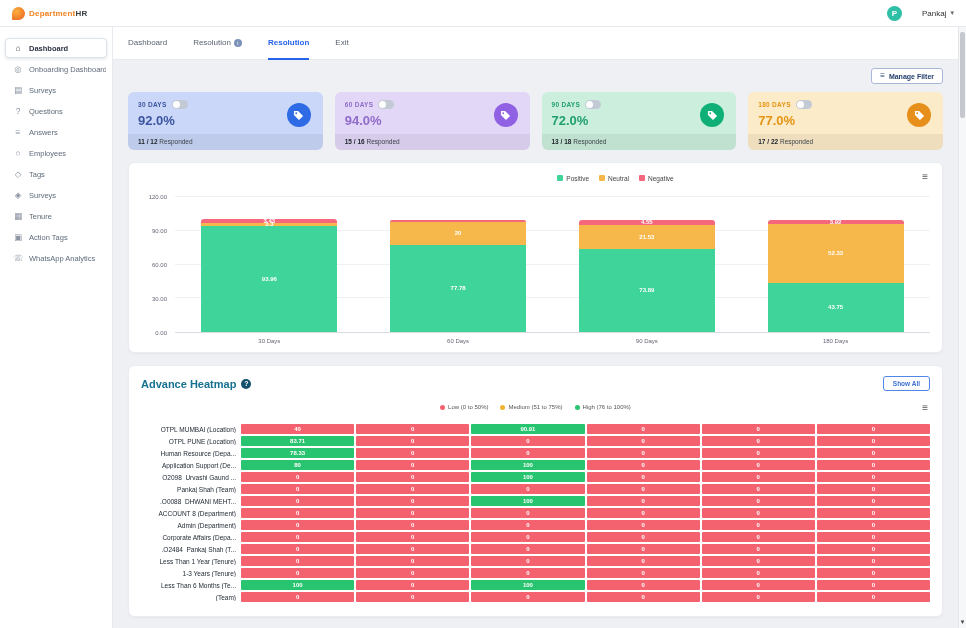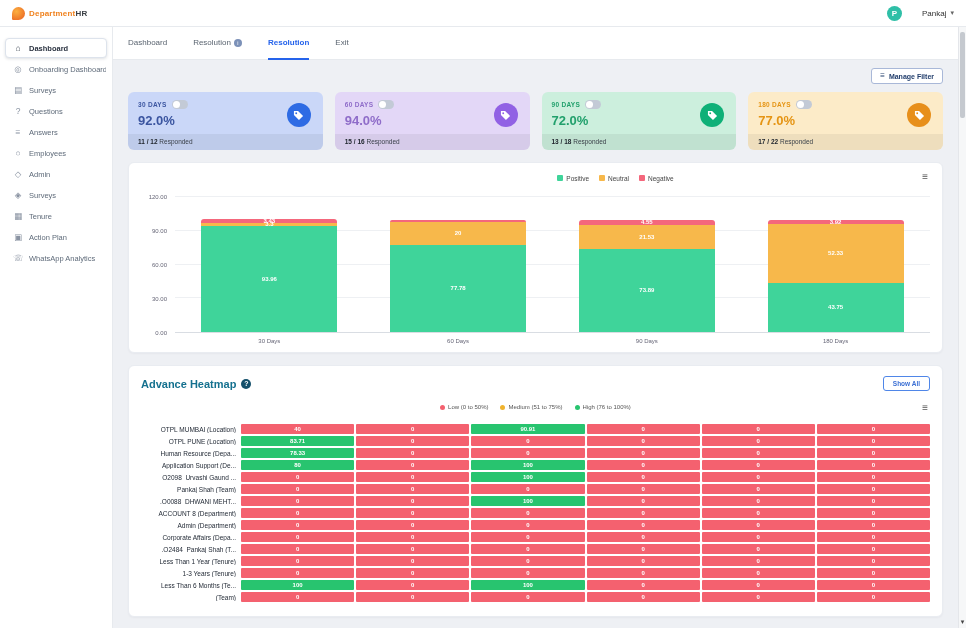--- a/index.html
+++ b/index.html
@@ -157,33 +157,33 @@
         <div class="side-item">
           <span class="side-icon">≡</span>
           <span class="side-label">Answers</span>
         </div>
         <div class="side-item">
           <span class="side-icon">○</span>
           <span class="side-label">Employees</span>
         </div>
         <div class="side-item">
           <span class="side-icon">◇</span>
-          <span class="side-label">Admin</span>
+          <span class="side-label">Tags</span>
         </div>
         <div class="side-item">
           <span class="side-icon">◈</span>
           <span class="side-label">Surveys</span>
         </div>
         <div class="side-item">
           <span class="side-icon">▦</span>
           <span class="side-label">Tenure</span>
         </div>
         <div class="side-item">
           <span class="side-icon">▣</span>
-          <span class="side-label">Action Plan</span>
+          <span class="side-label">Action Tags</span>
         </div>
         <div class="side-item">
           <span class="side-icon">☏</span>
           <span class="side-label">WhatsApp Analytics</span>
         </div>
       </div>
   </div>
 
   <div class="main">
 

